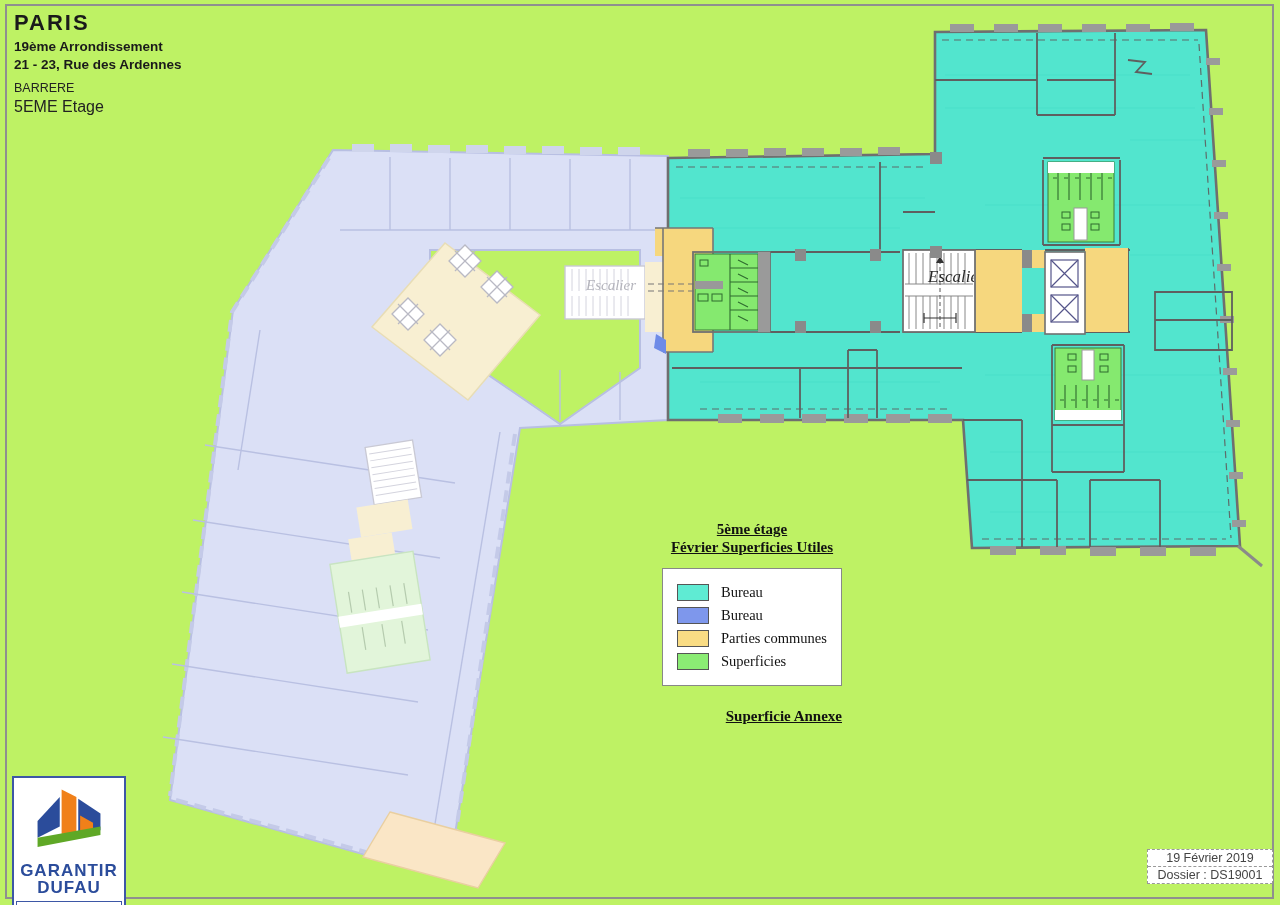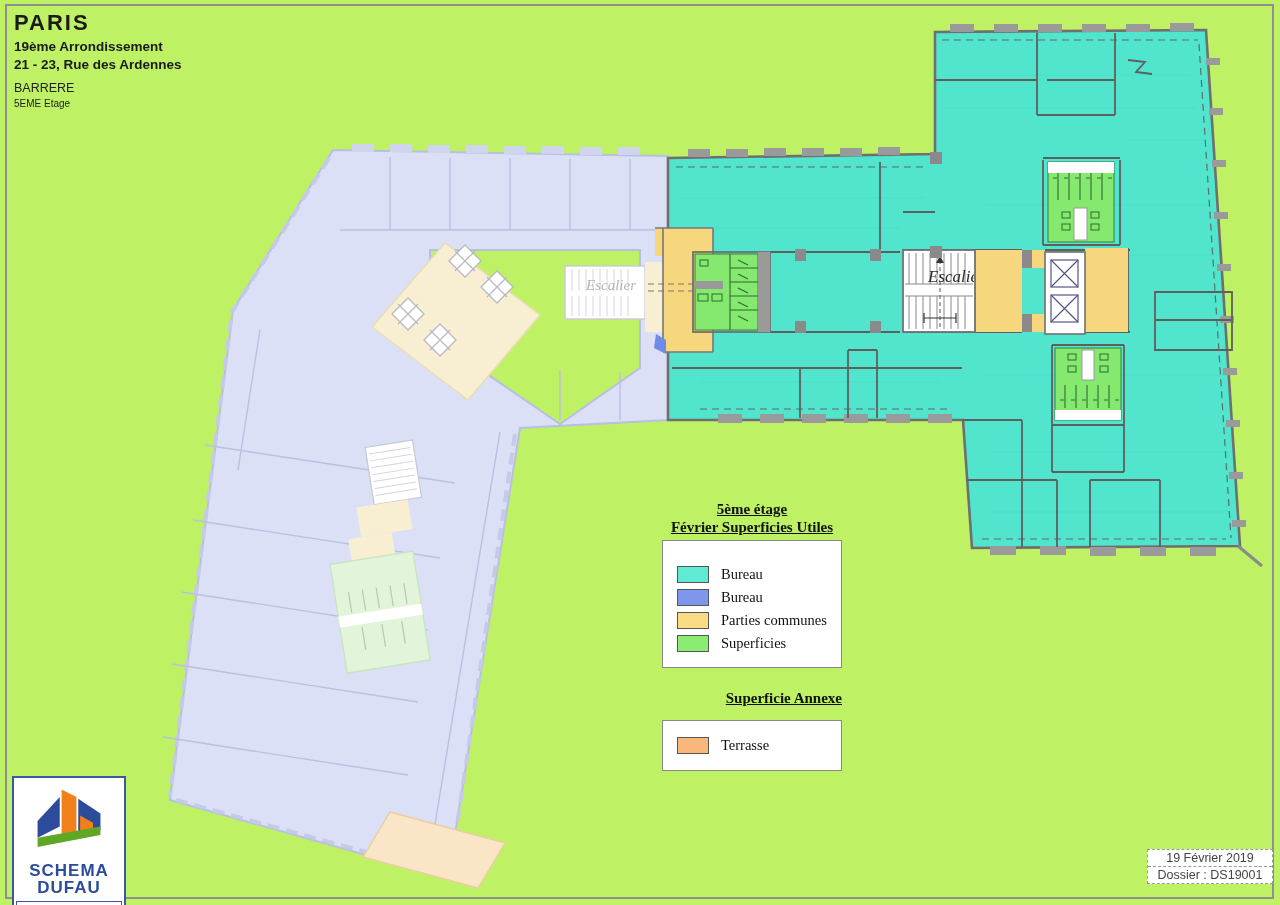--- a/index.html
+++ b/index.html
@@ -4,29 +4,29 @@
 <style>
   html,body{margin:0;padding:0;background:#fff;}
   .sheet{position:relative;width:1280px;height:905px;background:#bef264;overflow:hidden;
          font-family:"Liberation Sans",sans-serif;}
   .frame{position:absolute;left:5px;top:4px;right:6px;bottom:6px;border:2px solid #8f8f8f;pointer-events:none;}
   
   .titleblock{position:absolute;left:14px;top:10px;color:#1a1a1a;}
   .tb-city{font-size:22px;letter-spacing:2px;font-weight:600;}
   .tb-line{font-size:13.5px;font-weight:bold;margin-top:3px;}
   .tb-sub{font-size:12.5px;margin-top:9px;color:#222;}
-  .tb-sub2{font-size:10px;margin-top:3px;color:#222;}
+  .tb-sub2{font-size:16px;margin-top:3px;color:#222;}
   
   svg.plan{position:absolute;left:0;top:0;}
   .stair-text{font-family:"Liberation Serif",serif;font-style:italic;font-size:17px;fill:#2b2b2b;}
   .stair-text-faded{font-family:"Liberation Serif",serif;font-style:italic;font-size:15px;fill:#b4b4bc;}
   
-  .legend{position:absolute;left:662px;top:500px;width:180px;font-family:"Liberation Serif",serif;color:#111;}
+  .legend{position:absolute;left:662px;top:520px;width:180px;font-family:"Liberation Serif",serif;color:#111;}
   .leg-title{font-size:15px;font-weight:bold;text-align:center;text-decoration:underline;line-height:18px;}
-  .leg-box{margin-top:4px;border:1.5px solid #888;background:#fff;padding:19px 8px 9px 14px;}
+  .leg-box{margin-top:12px;border:1.5px solid #888;background:#fff;padding:9px 8px 9px 14px;}
   .leg-row{display:flex;align-items:center;gap:12px;margin:6px 0;}
   .swatch{width:30px;height:15px;border:1px solid #555;flex:0 0 auto;}
   .leg-label{font-size:14.5px;white-space:nowrap;}
   .annex-title{margin-top:22px;font-size:15px;font-weight:bold;text-align:right;text-decoration:underline;}
   .annex-box{margin-top:13px;border:1.5px solid #888;background:#fff;padding:10px 8px 10px 14px;}
   
   .bd-logo{position:absolute;left:12px;top:776px;width:106px;border:2px solid #3d57a6;background:#fff;
            text-align:center;padding:6px 2px 2px 2px;}
   .bd-name{color:#2b4c9b;font-weight:bold;font-size:17px;letter-spacing:1px;line-height:17px;}
   .bd-sub{margin-top:5px;border:1px solid #3d57a6;font-size:9px;color:#2b4c9b;padding:2px 0;}
@@ -288,37 +288,31 @@
       <div class="leg-row">
         <div class="swatch" style="background-color: rgb(249, 220, 132);"></div>
         <div class="leg-label">Parties communes</div>
       </div>
       <div class="leg-row">
         <div class="swatch" style="background-color: rgb(139, 236, 116);"></div>
         <div class="leg-label">Superficies</div>
       </div>
     </div>
     <div class="annex-title">Superficie  Annexe</div>
-    <div class="annex-box">
-      <div class="leg-row">
-        <div class="swatch" style="background-color: rgb(249, 184, 123);"></div>
-        <div class="leg-label">Terrasse</div>
-      </div>
-    </div>
   </div>
 
   <div class="bd-logo">
     <svg width="80" height="74" viewBox="0 0 80 80">
       <polygon points="6,40 30,14 30,46 6,58" fill="#2b4c9b"></polygon>
       <polygon points="32,6 48,14 48,52 32,54" fill="#f08019"></polygon>
       <polygon points="50,16 74,32 74,50 50,52" fill="#2b4c9b"></polygon>
       <polygon points="52,34 66,42 66,52 52,52" fill="#f08019"></polygon>
       <polygon points="6,58 74,46 74,55 6,68" fill="#5fa826"></polygon>
     </svg>
-    <div class="bd-name">SCHEMA</div>
+    <div class="bd-name">GARANTIR</div>
     <div class="bd-name">DUFAU</div>
     <div class="bd-sub">Géomètres-Experts</div>
   </div>
 
 
   <div class="stamp">
     <div class="stamp-row1">19 Février  2019</div>
     <div class="stamp-row2">Dossier : DS19001</div>
   </div>
 </div>

